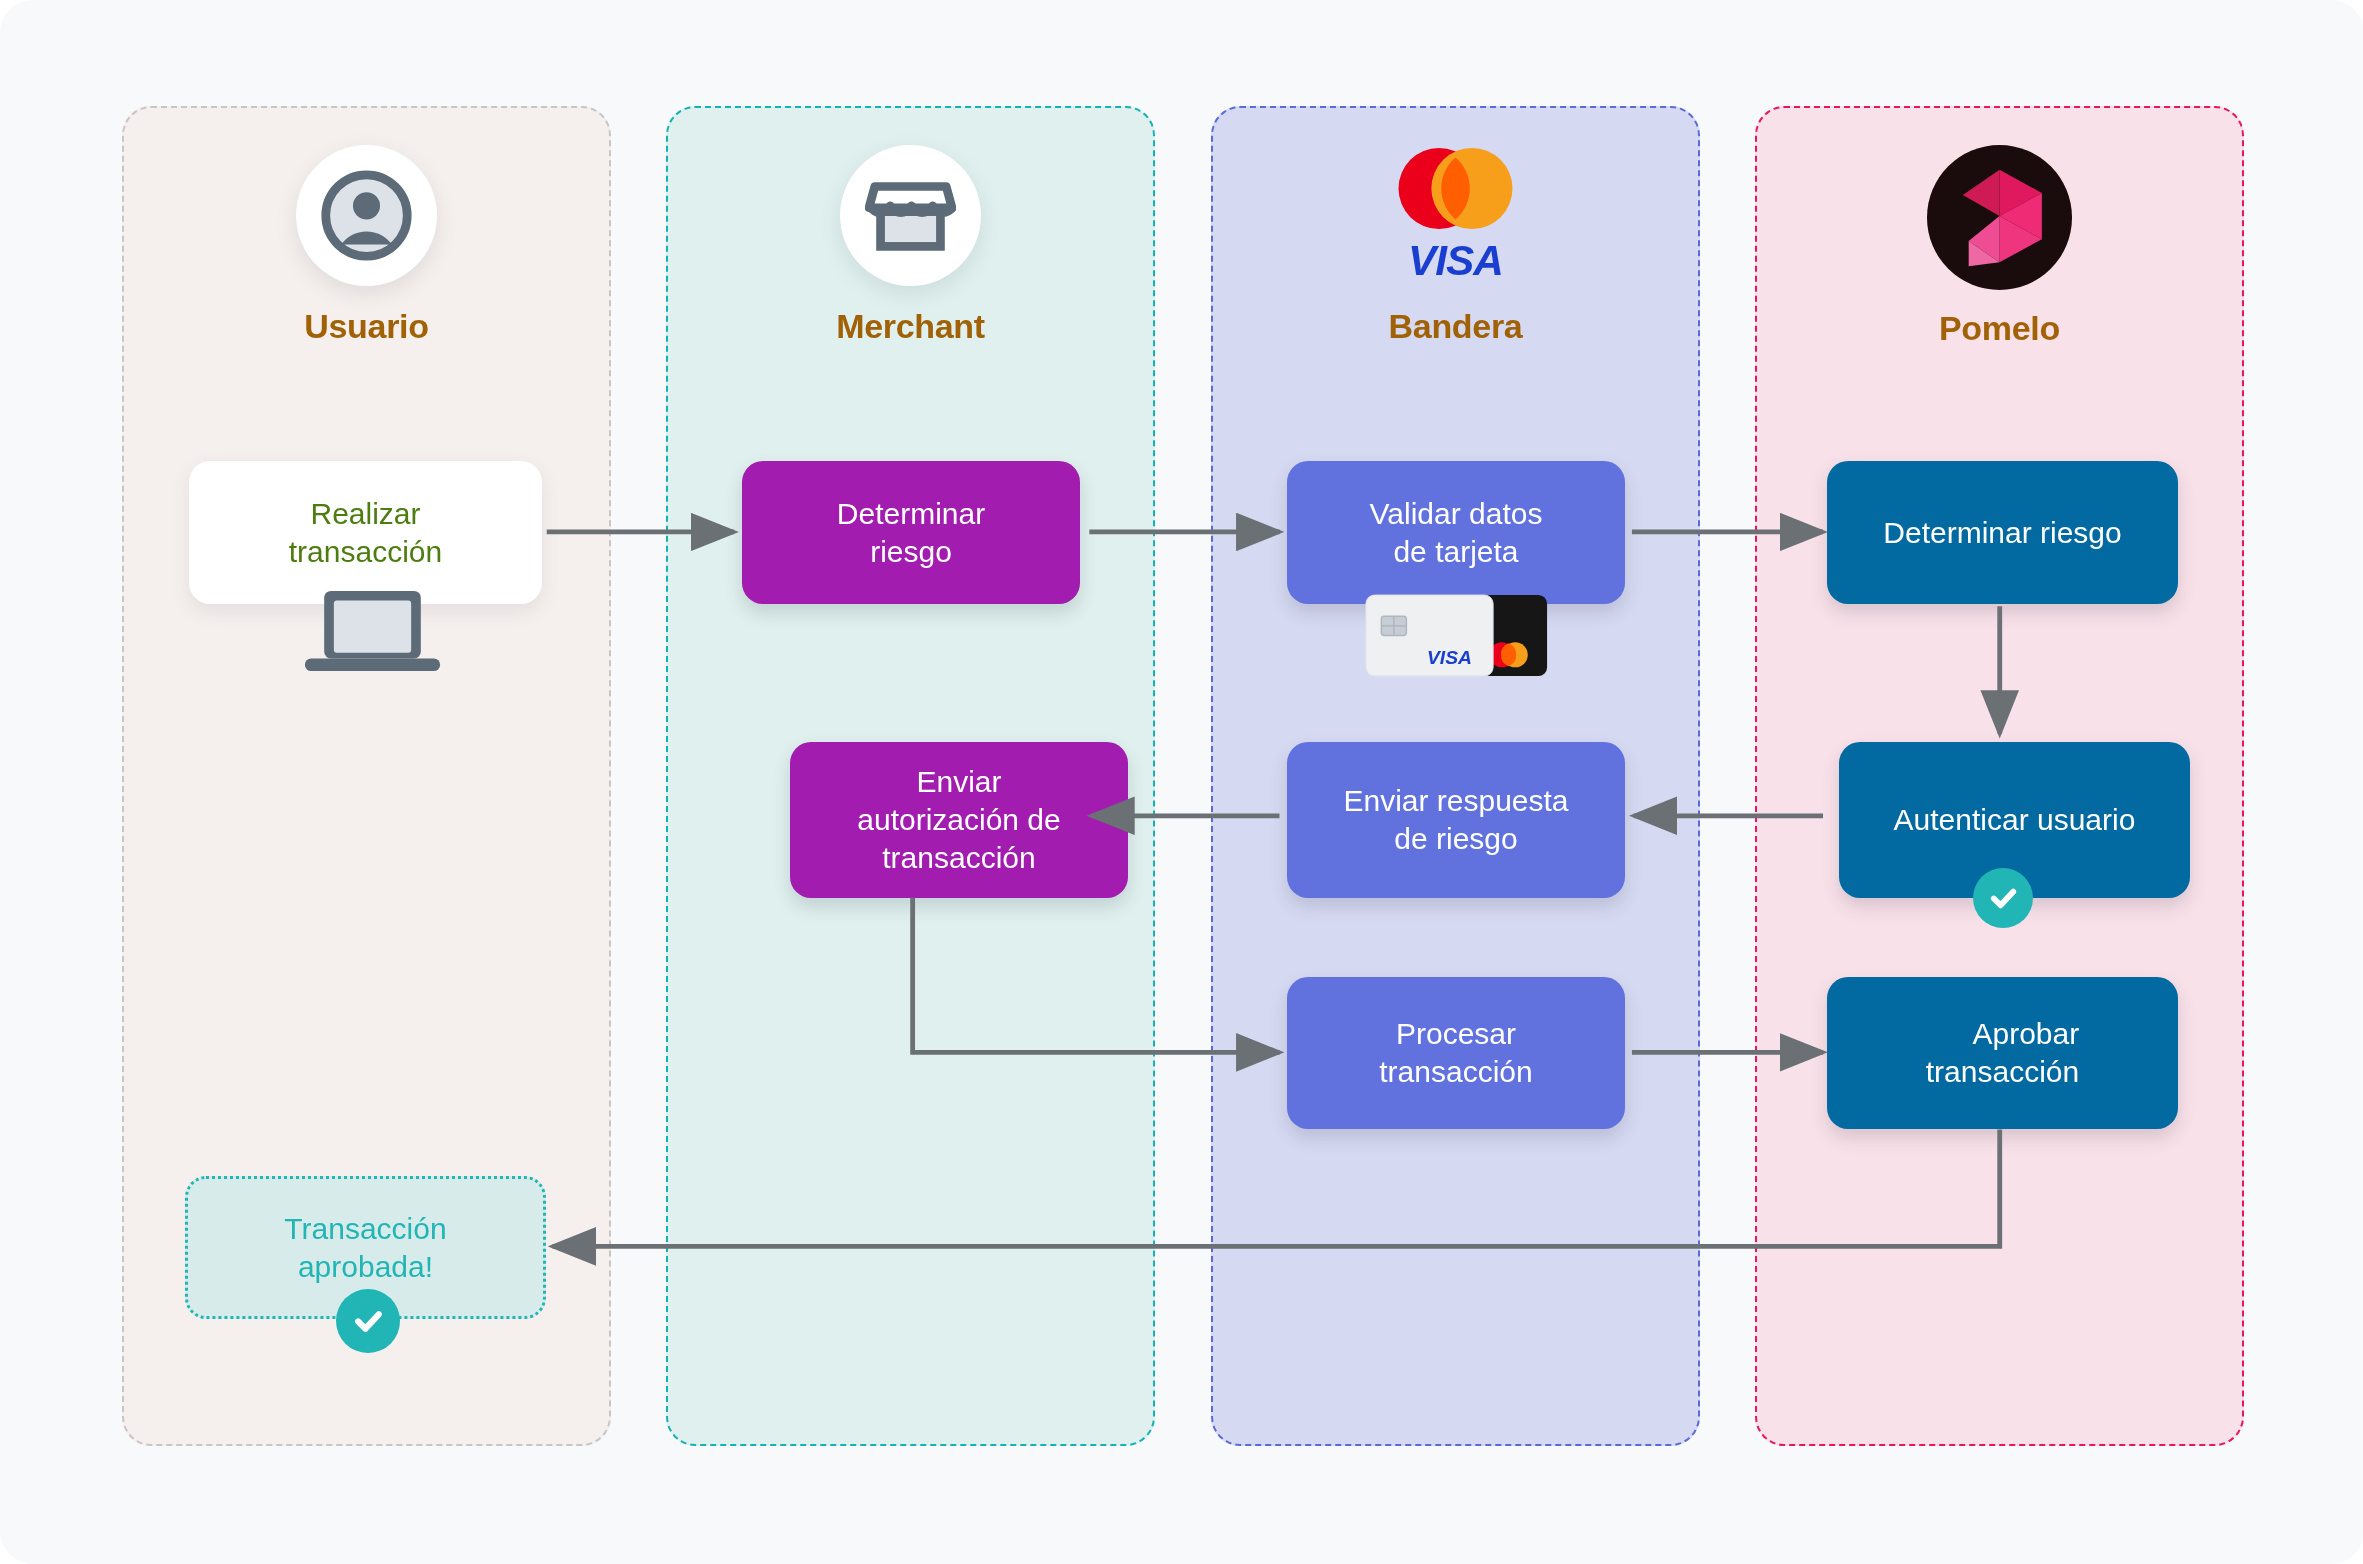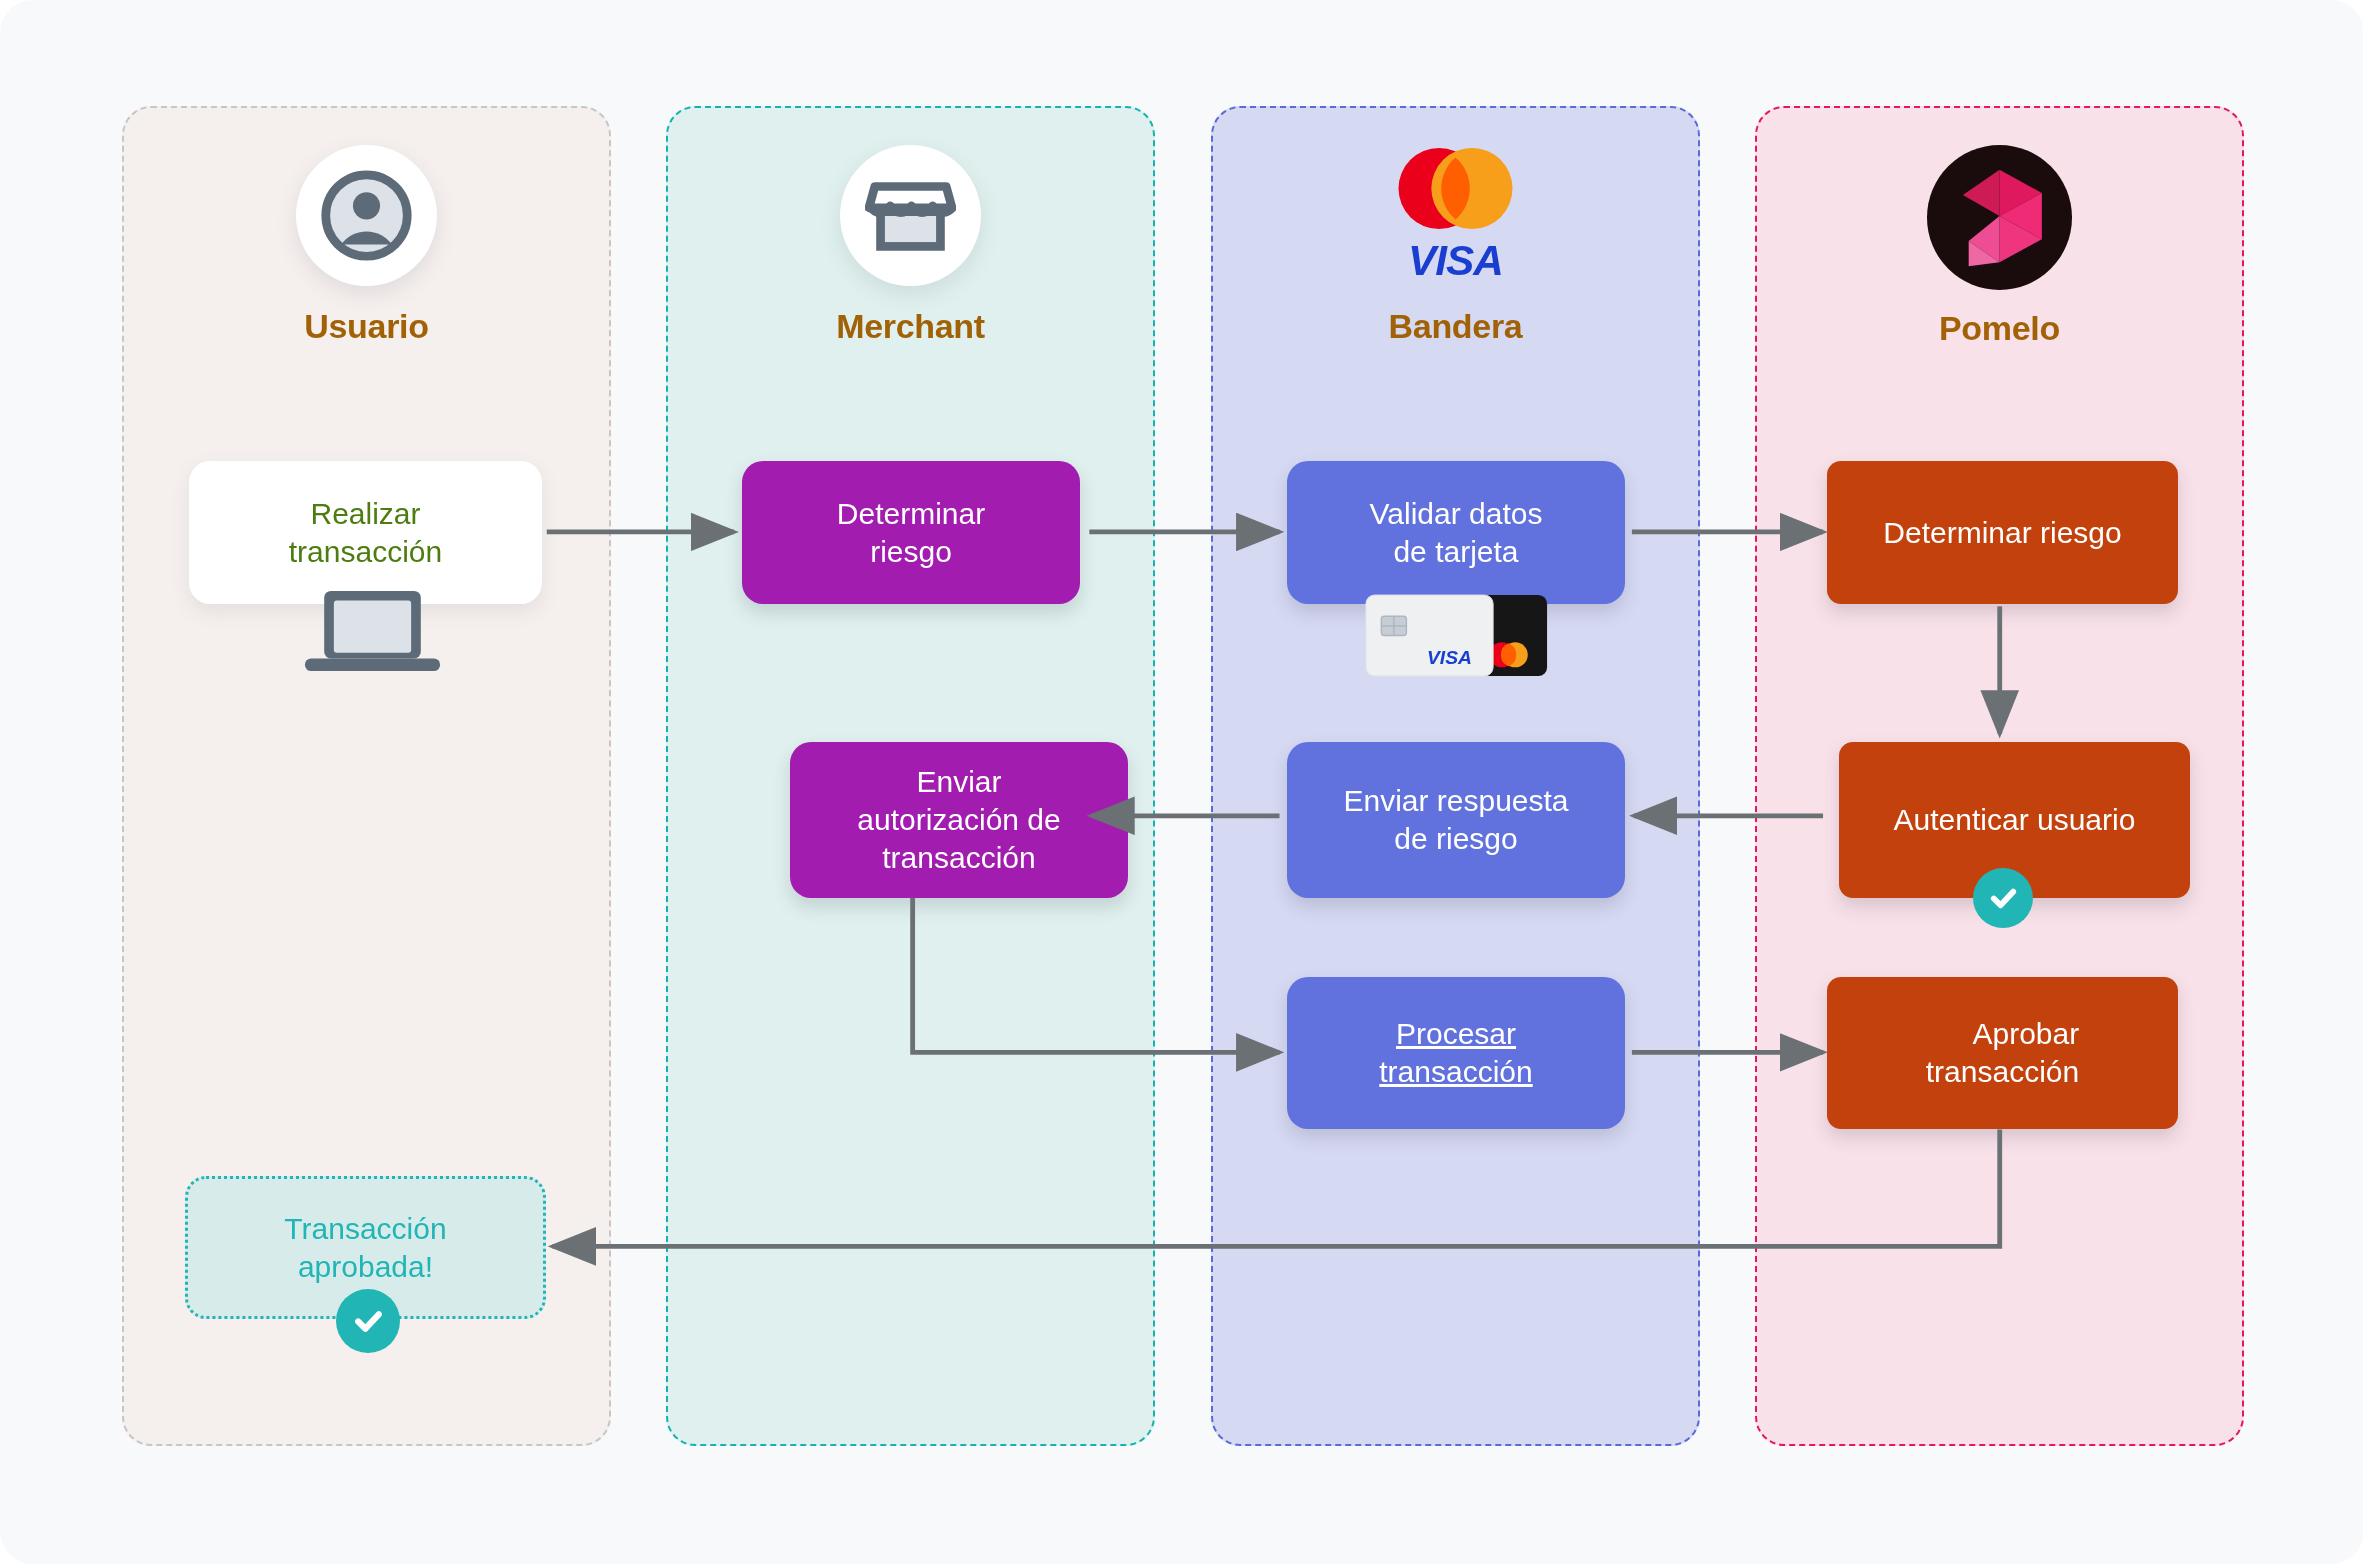--- a/index.html
+++ b/index.html
@@ -79,21 +79,21 @@
     justify-content: center;
     text-align: center;
     color: #ffffff;
     font-size: 30px;
     line-height: 1.26;
     padding: 9.7px 17.4px;
     box-shadow: 0 8.7px 17.4px rgba(60,60,80,0.17);
   }
   .box-teal  { background: #a21caf; }
   .box-blue  { background: #6172de; }
-  .box-pink  { background: #c2410c; border-radius: 14px; }
+  .box-pink  { background: #0369a1; }
   .box-white {
     background: #ffffff;
     color: #4d7c0f;
     box-shadow: 0 7.7px 19.3px rgba(90,90,110,0.10);
   }
   .box-approved {
     background: #d7ecea;
     color: #21b5b5;
     border: 3.9px dotted #21b5b5;
     box-shadow: none;
@@ -268,21 +268,21 @@
     <div>
       <div>Autenticar usuario</div>
     </div>
   </div>
   <div class="check-badge" style="left:1973px; top:868px;">
     <svg width="33" height="33" viewBox="0 0 34 34">
       <path d="M7 17 L14 24 L27 10" fill="none" stroke="#ffffff" stroke-width="6" stroke-linecap="round" stroke-linejoin="round"></path>
     </svg>
   </div>
 
-  <div class="box box-blue" style="left:1287px; top:977px; width:338px; height:152px;text-decoration:underline;">
+  <div class="box box-blue" style="left:1287px; top:977px; width:338px; height:152px;">
     <div>
       <div>Procesar</div>
       <div>transacción</div>
     </div>
   </div>
 
   <div class="box box-pink" style="left:1827px; top:977px; width:351px; height:152px;text-align:right;">
     <div>
       <div>Aprobar</div>
       <div>transacción</div>

